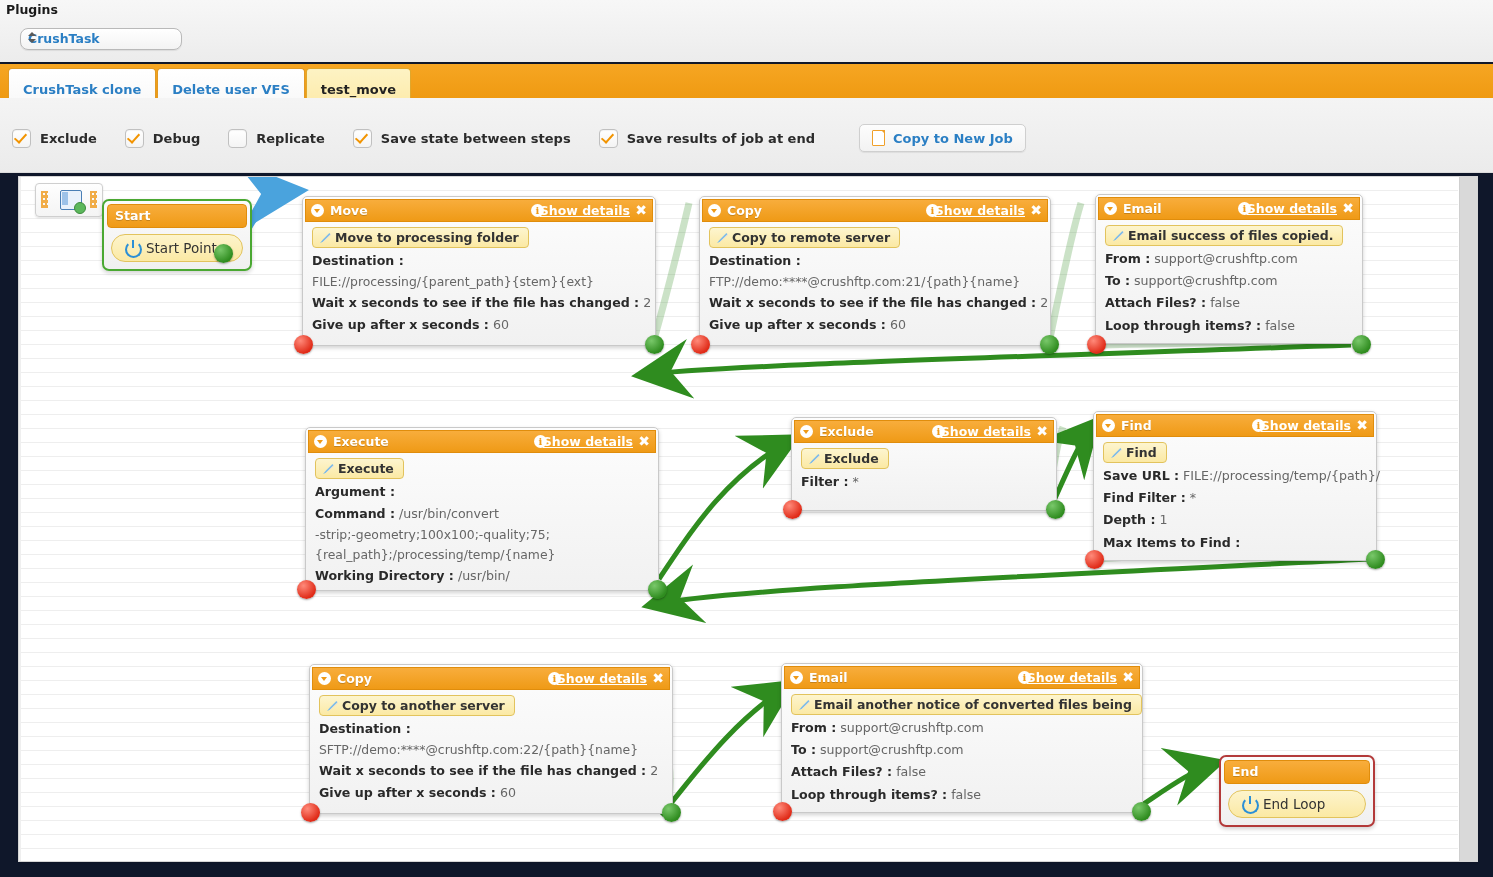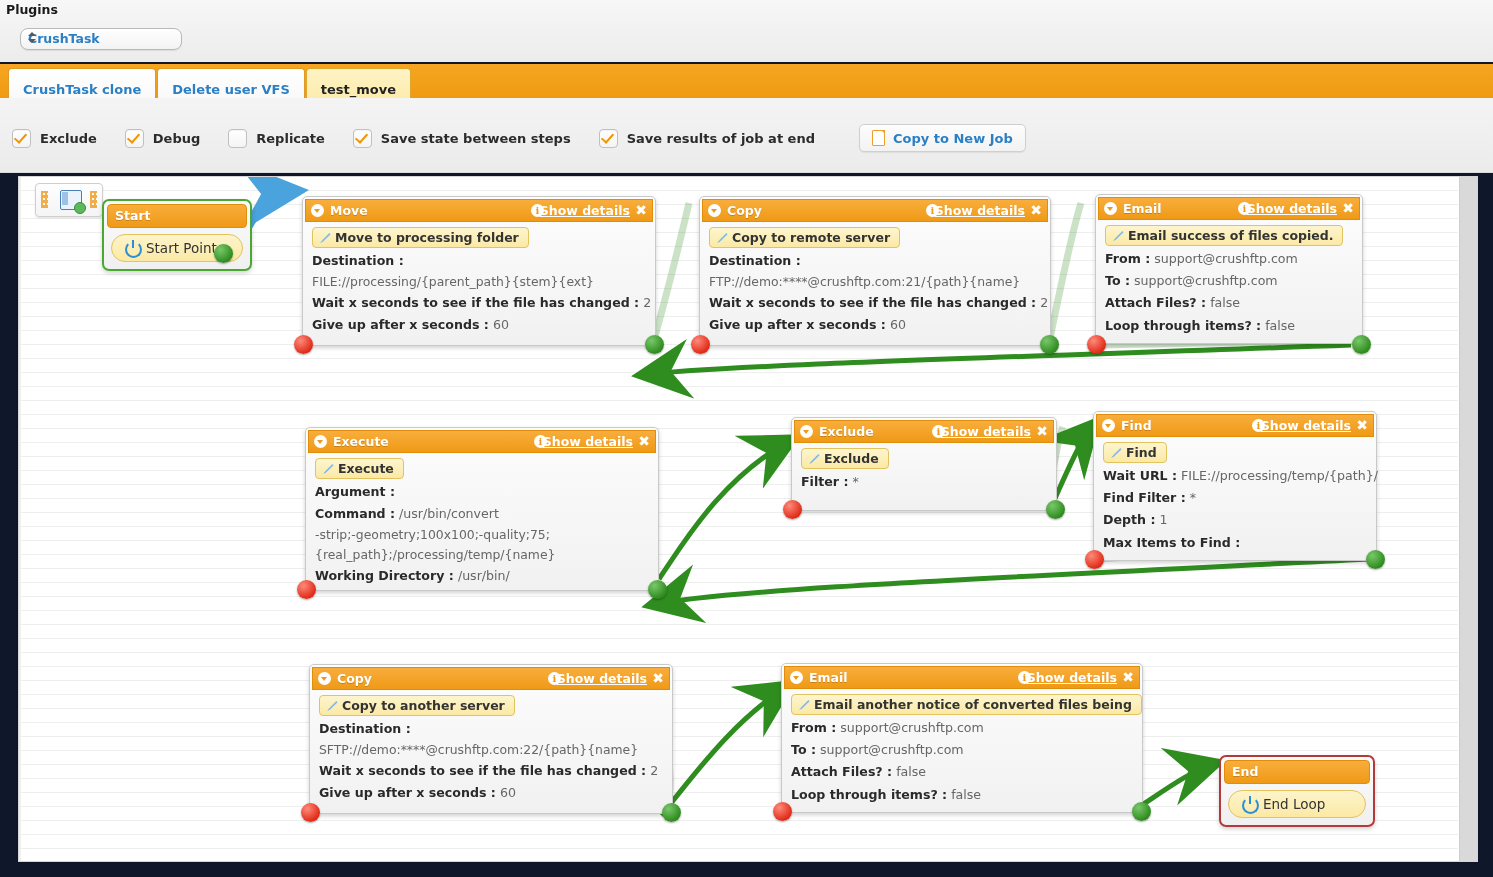--- a/index.html
+++ b/index.html
@@ -341,21 +341,21 @@
       <div class="node" style="left:1072px;top:234px;width:282px;height:148px;">
         <div class="bar">
           <span class="collapse"></span>
           <span class="ttl">Find</span>
           <span class="iinfo" style="right:108px;">i</span>
           <span class="details">Show details</span>
           <span class="xclose">✖</span>
         </div>
         <div class="pill"><span class="pen"></span><span>Find</span></div>
         <div class="rows">
-          <div class="row"><b>Wait URL :</b> <span class="v">FILE://processing/temp/{path}/</span></div>
+          <div class="row"><b>Save URL :</b> <span class="v">FILE://processing/temp/{path}/</span></div>
           <div class="row"><b>Find Filter :</b> <span class="v">*</span></div>
           <div class="row"><b>Depth :</b> <span class="v">1</span></div>
           <div class="row"><b>Max Items to Find :</b> <span class="v"></span></div>
         </div>
         <div class="dot red" style="left:-9px;top:138px;"></div>
         <div class="dot green" style="left:272px;top:138px;"></div>
       </div>
 
       <div class="node" style="left:288px;top:487px;width:362px;height:148px;">
         <div class="bar">

